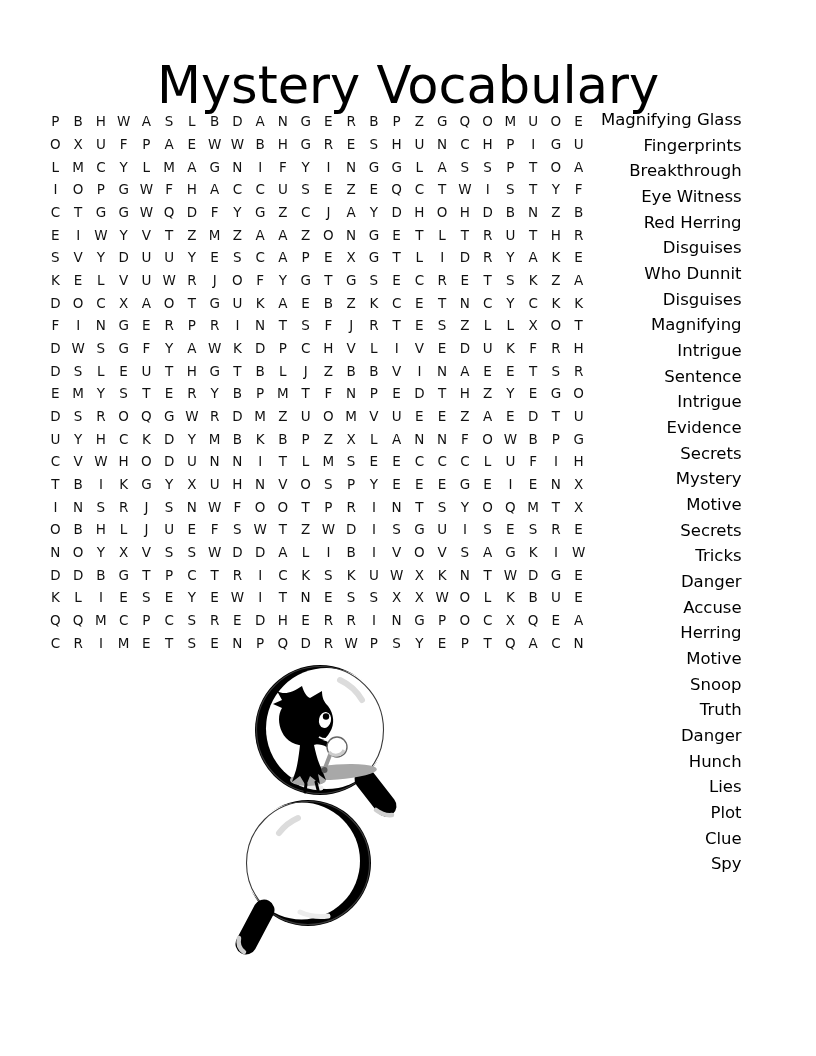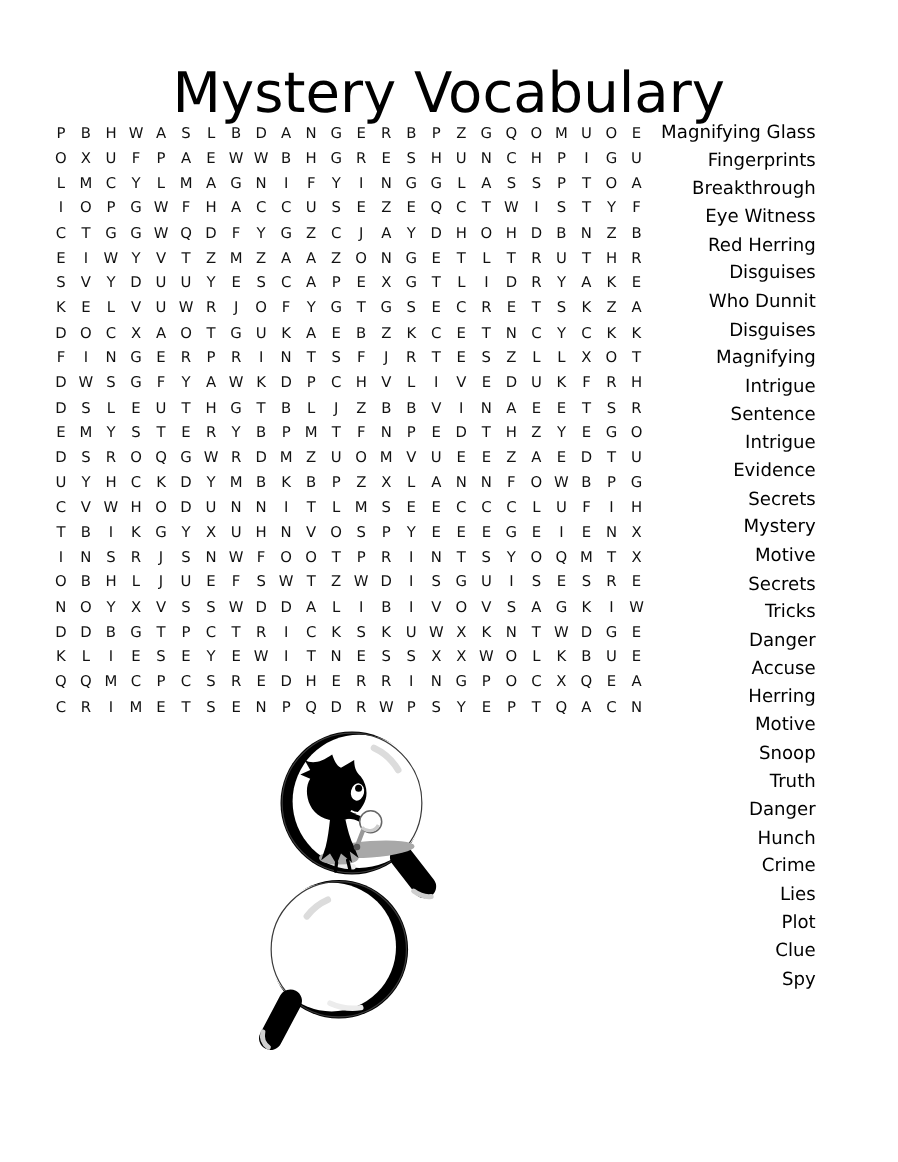--- a/index.html
+++ b/index.html
@@ -674,21 +674,20 @@
       <li>Secrets</li>
       <li>Tricks</li>
       <li>Danger</li>
       <li>Accuse</li>
       <li>Herring</li>
       <li>Motive</li>
       <li>Snoop</li>
       <li>Truth</li>
       <li>Danger</li>
       <li>Hunch</li>
-      <li>Crime</li>
       <li>Lies</li>
       <li>Plot</li>
       <li>Clue</li>
       <li>Spy</li>
     </ul>
 
   <svg class="art" viewBox="0 0 282 306">
 
     <g>
       <circle class="ink" cx="98" cy="72" r="65"></circle>

